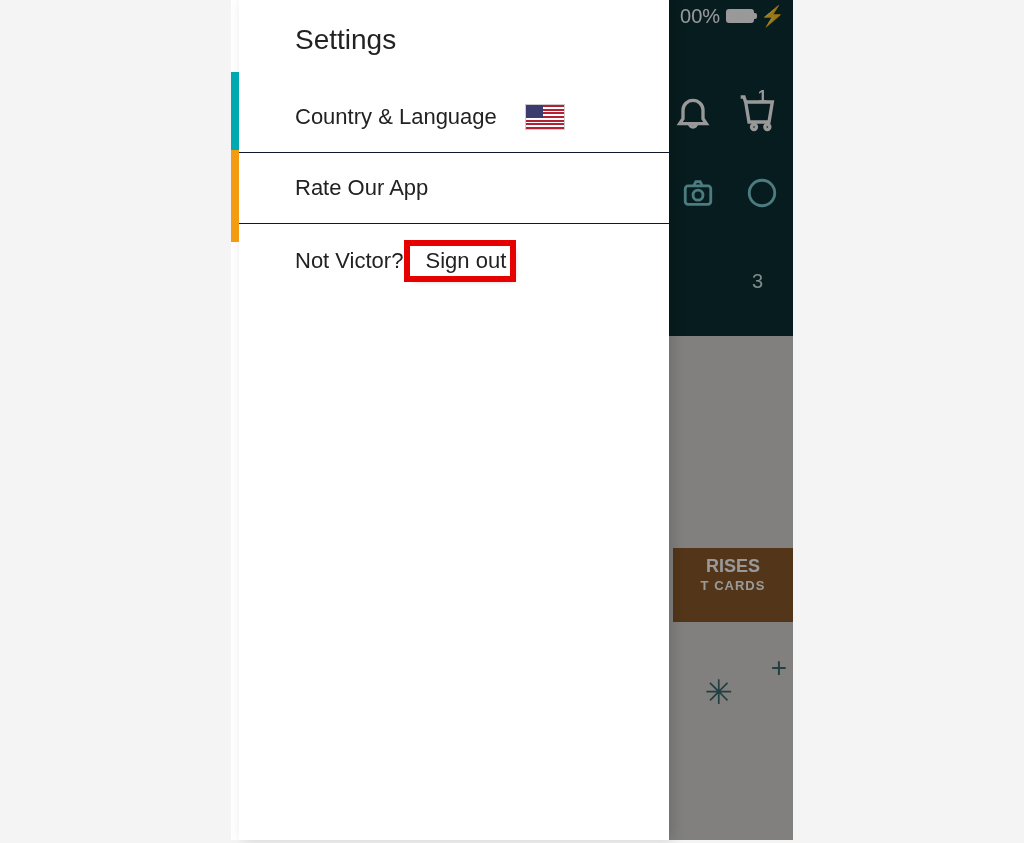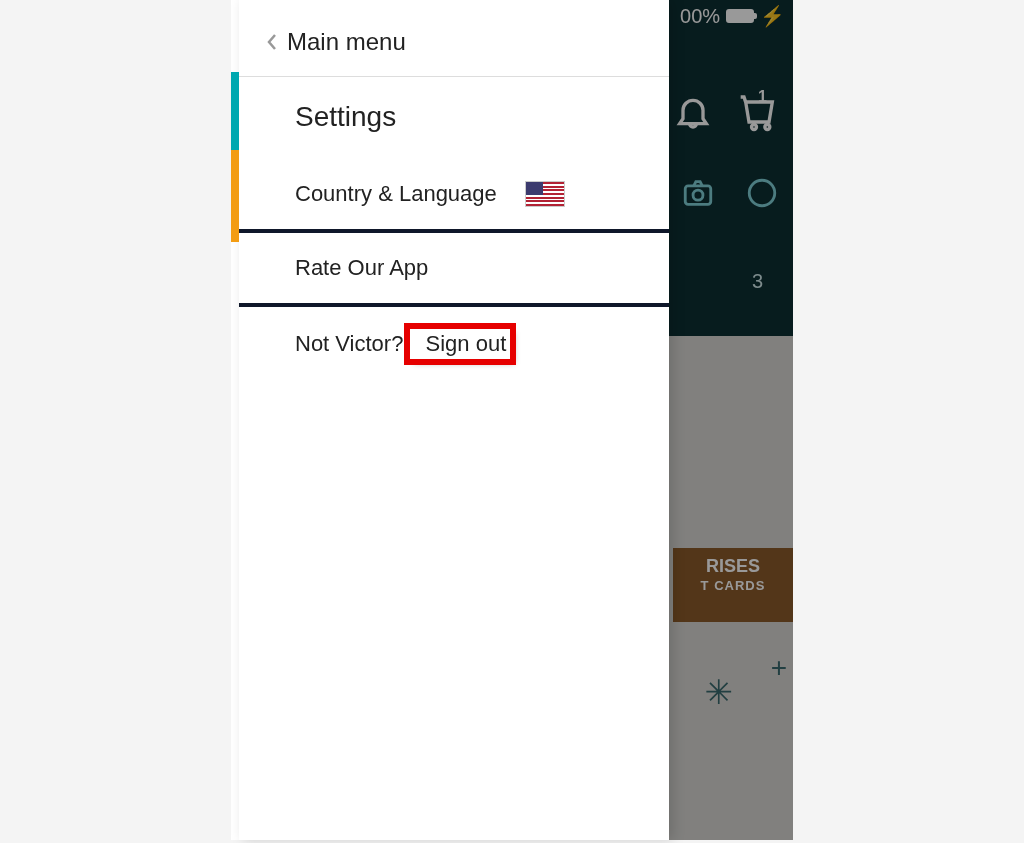--- a/index.html
+++ b/index.html
@@ -77,21 +77,21 @@
     .menu-item {
       padding: 22px 56px;
       font-size: 22px;
       color: #222;
       cursor: pointer;
       display: flex;
       align-items: flex-start;
       gap: 28px;
     }
     .section-break {
-      border-top: 4px solid #0f172a;
+      border-top: 1px solid #0f172a;
     }
     .flag-us {
       width: 40px;
       height: 26px;
       display: inline-block;
       position: relative;
       background: linear-gradient(
         to bottom,
         #b22234 0%, #b22234 7.7%,
         #fff 7.7%, #fff 15.4%,
@@ -315,26 +315,20 @@
     </div>
 
     <div class="bg-asterisk ast1">✳</div>
     <div class="bg-asterisk ast2">+</div>
 
     <div class="bg-overlay"></div>
   </div>
 
   <div class="drawer">
 
-    <div class="back-row">
-      <svg class="chevron-left" viewBox="0 0 10 18">
-        <polyline points="8,2 2,9 8,16"></polyline>
-      </svg>
-      <span class="main-menu-text">Main menu</span>
-    </div>
 
     <div class="settings-title">Settings</div>
 
     <div class="menu-item">
       <span>Country &amp; Language</span>
       <span class="flag-us"></span>
     </div>
 
 
     <div class="menu-item section-break">

